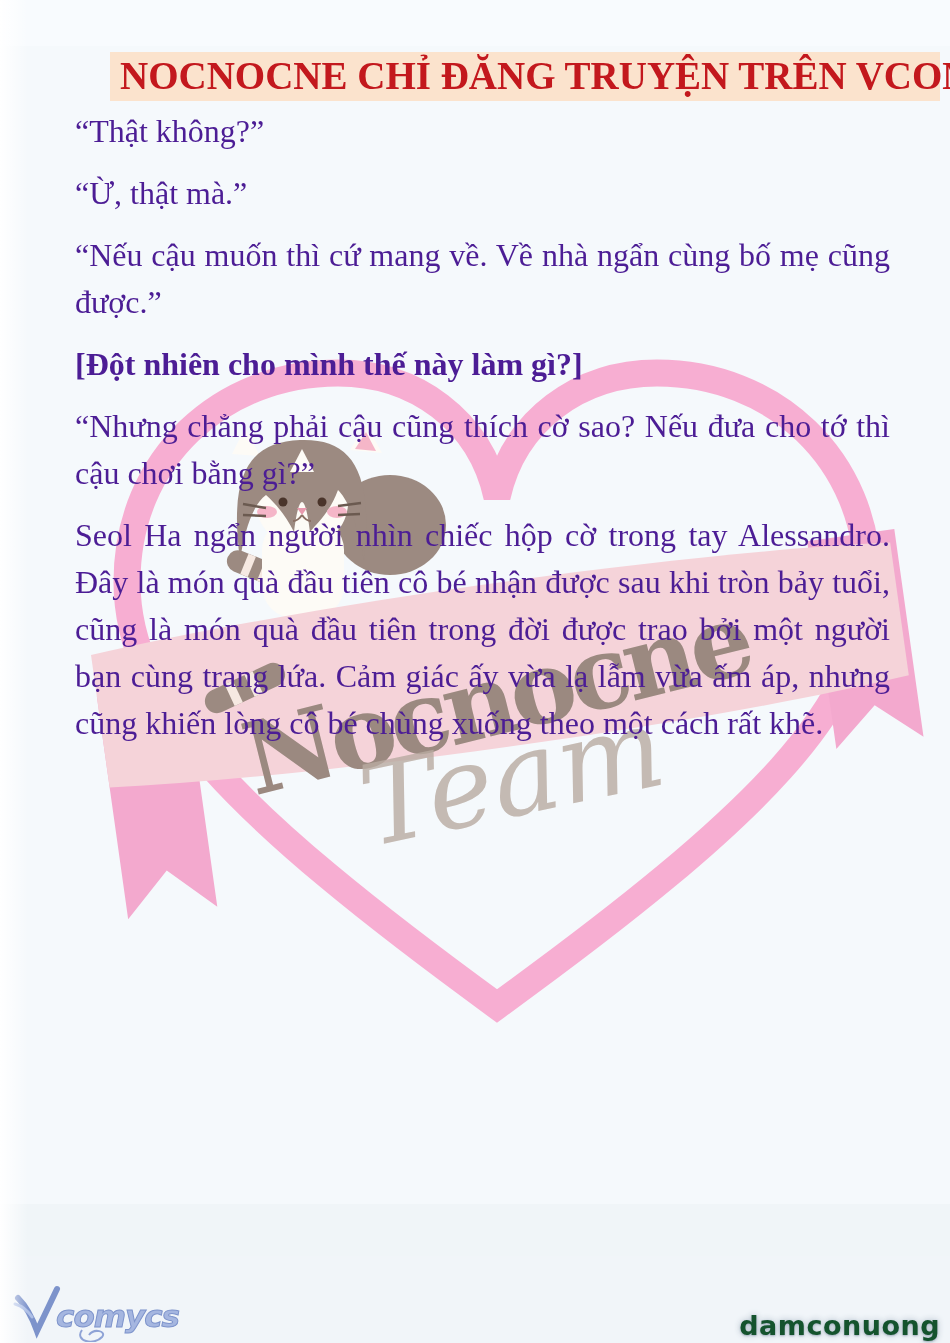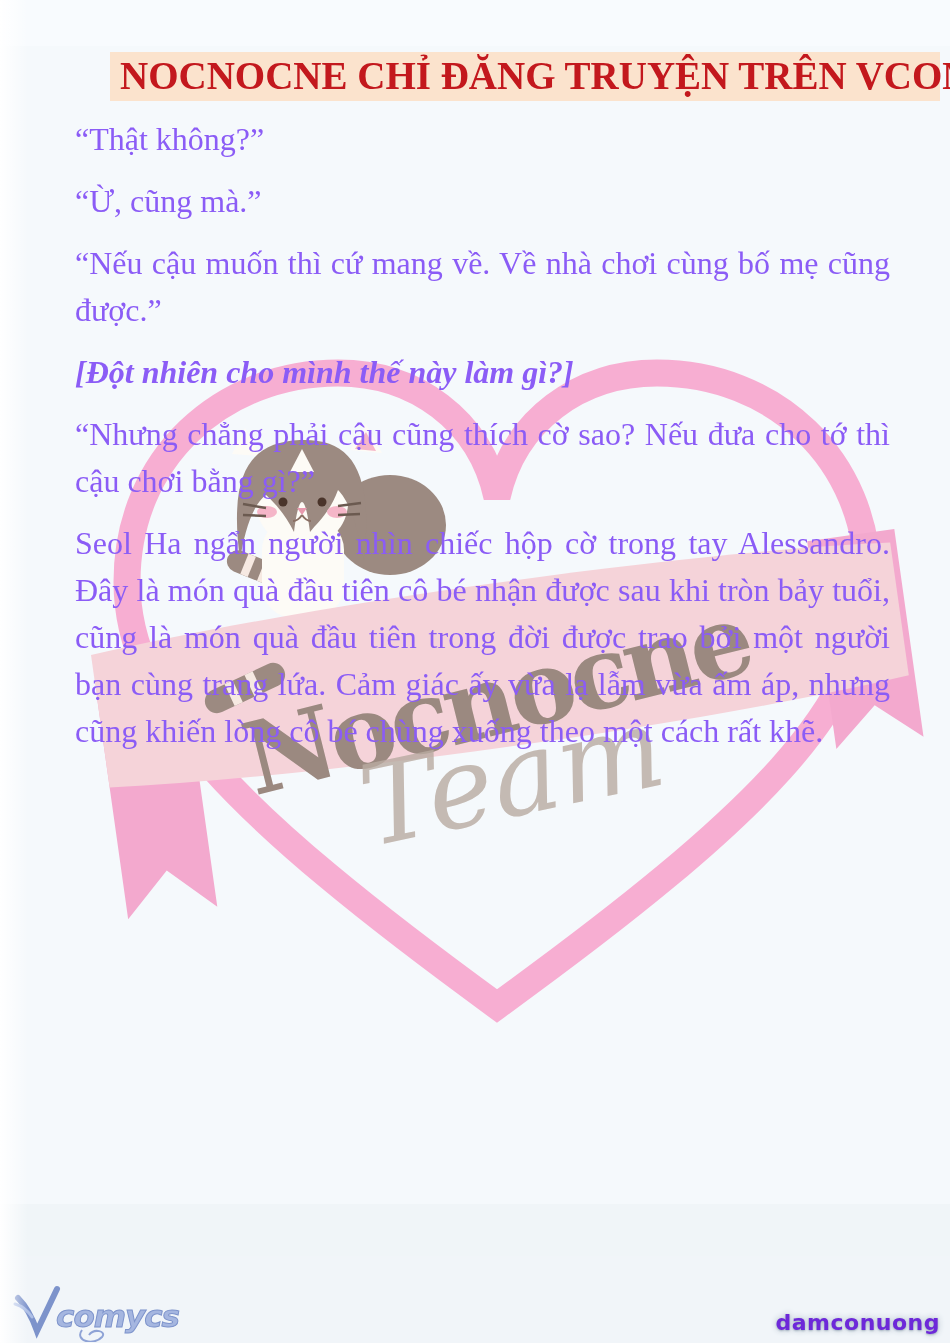--- a/index.html
+++ b/index.html
@@ -14,30 +14,30 @@
   .leftfade{position:absolute; left:0; top:0; width:28px; height:1343px;
     background:linear-gradient(to right,#ffffff,rgba(255,255,255,0)); pointer-events:none;}
   .watermark{position:absolute; left:0; top:0;}
   .notice{
     position:absolute; left:110px; top:52px; max-width:810px;
     background:#fbe3cd; color:#c3181d; font-weight:bold; font-size:39px;
     line-height:47px; padding:0 10px 2px 10px; white-space:nowrap;
     font-family:"Liberation Serif", serif;
   }
   .story{
-    position:absolute; left:75px; top:116px; width:815px;
-    font-size:32px; line-height:47px; color:#8b5cf6; text-align:justify;
+    position:absolute; left:75px; top:108px; width:815px;
+    font-size:32px; line-height:47px; color:#4c1d95; text-align:justify;
   }
   .story p{margin:0 0 15px 0;}
-  .story p.thought{font-weight:700; font-style:italic;}
+  .story p.thought{font-weight:700; }
   .footer-logo{position:absolute; left:12px; top:1284px;}
   .credit{
     position:absolute; right:10px; top:1310px;
-    font-family:"DejaVu Sans", sans-serif; font-weight:700; font-size:22px;
-    letter-spacing:.5px; color:#6d28d9;
+    font-family:"DejaVu Sans", sans-serif; font-weight:700; font-size:27px;
+    letter-spacing:.5px; color:#14532d;
     text-shadow:0 0 6px rgba(168,182,196,.95), 0 1px 2px rgba(150,165,180,.85);
   }
 </style>
 </head>
 <body>
 
 <div class="page">
 
   <div class="stripe s1"></div>
   <div class="stripe s2"></div>
@@ -88,22 +88,22 @@
     <text transform="rotate(-14 480 700)" x="238" y="738" font-family="'DejaVu Serif', serif" font-weight="bold" font-size="100" letter-spacing="-5" fill="#9b8980">Nocnocne</text>
     <text transform="rotate(-12 510 780)" x="360" y="816" font-family="'DejaVu Serif', serif" font-style="italic" font-size="112" fill="#b9aba1" opacity="0.8">Team</text>
   </svg>
 
   <header class="notice">
     <span>NOCNOCNE CHỈ ĐĂNG TRUYỆN TRÊN VCOMYCS</span>
   </header>
 
   <main class="story">
       <p class="quote">“Thật không?”</p>
-      <p class="quote">“Ừ, cũng mà.”</p>
-      <p class="quote">“Nếu cậu muốn thì cứ mang về. Về nhà chơi cùng bố mẹ cũng được.”</p>
+      <p class="quote">“Ừ, thật mà.”</p>
+      <p class="quote">“Nếu cậu muốn thì cứ mang về. Về nhà ngẩn cùng bố mẹ cũng được.”</p>
       <p class="thought">[Đột nhiên cho mình thế này làm gì?]</p>
       <p class="quote">“Nhưng chẳng phải cậu cũng thích cờ sao? Nếu đưa cho tớ thì cậu chơi bằng gì?”</p>
       <p class="normal">Seol Ha ngẩn người nhìn chiếc hộp cờ trong tay Alessandro. Đây là món quà đầu tiên cô bé nhận được sau khi tròn bảy tuổi, cũng là món quà đầu tiên trong đời được trao bởi một người bạn cùng trang lứa. Cảm giác ấy vừa lạ lẫm vừa ấm áp, nhưng cũng khiến lòng cô bé chùng xuống theo một cách rất khẽ.</p>
     </main>
 
   <svg class="footer-logo" width="170" height="58" viewBox="0 0 170 58">
     <path d="M 6 14 C 13 21 20 33 25 47 L 45 5" fill="none" stroke="#7d93cb" stroke-width="6" stroke-linecap="round"></path>
     <path d="M 3 20 C 10 22 16 27 20 33" fill="none" stroke="#aebfe6" stroke-width="3" stroke-linecap="round"></path>
     <text x="44" y="43" font-family="'DejaVu Sans', sans-serif" font-style="italic" font-weight="bold" font-size="31" letter-spacing="-1" fill="#a5b6e0" stroke="#7d93cb" stroke-width="1">comycs</text>
     <path d="M 70 46 C 62 57 82 62 90 53 C 95 47 82 44 77 51" fill="none" stroke="#8fa3d6" stroke-width="2"></path>

